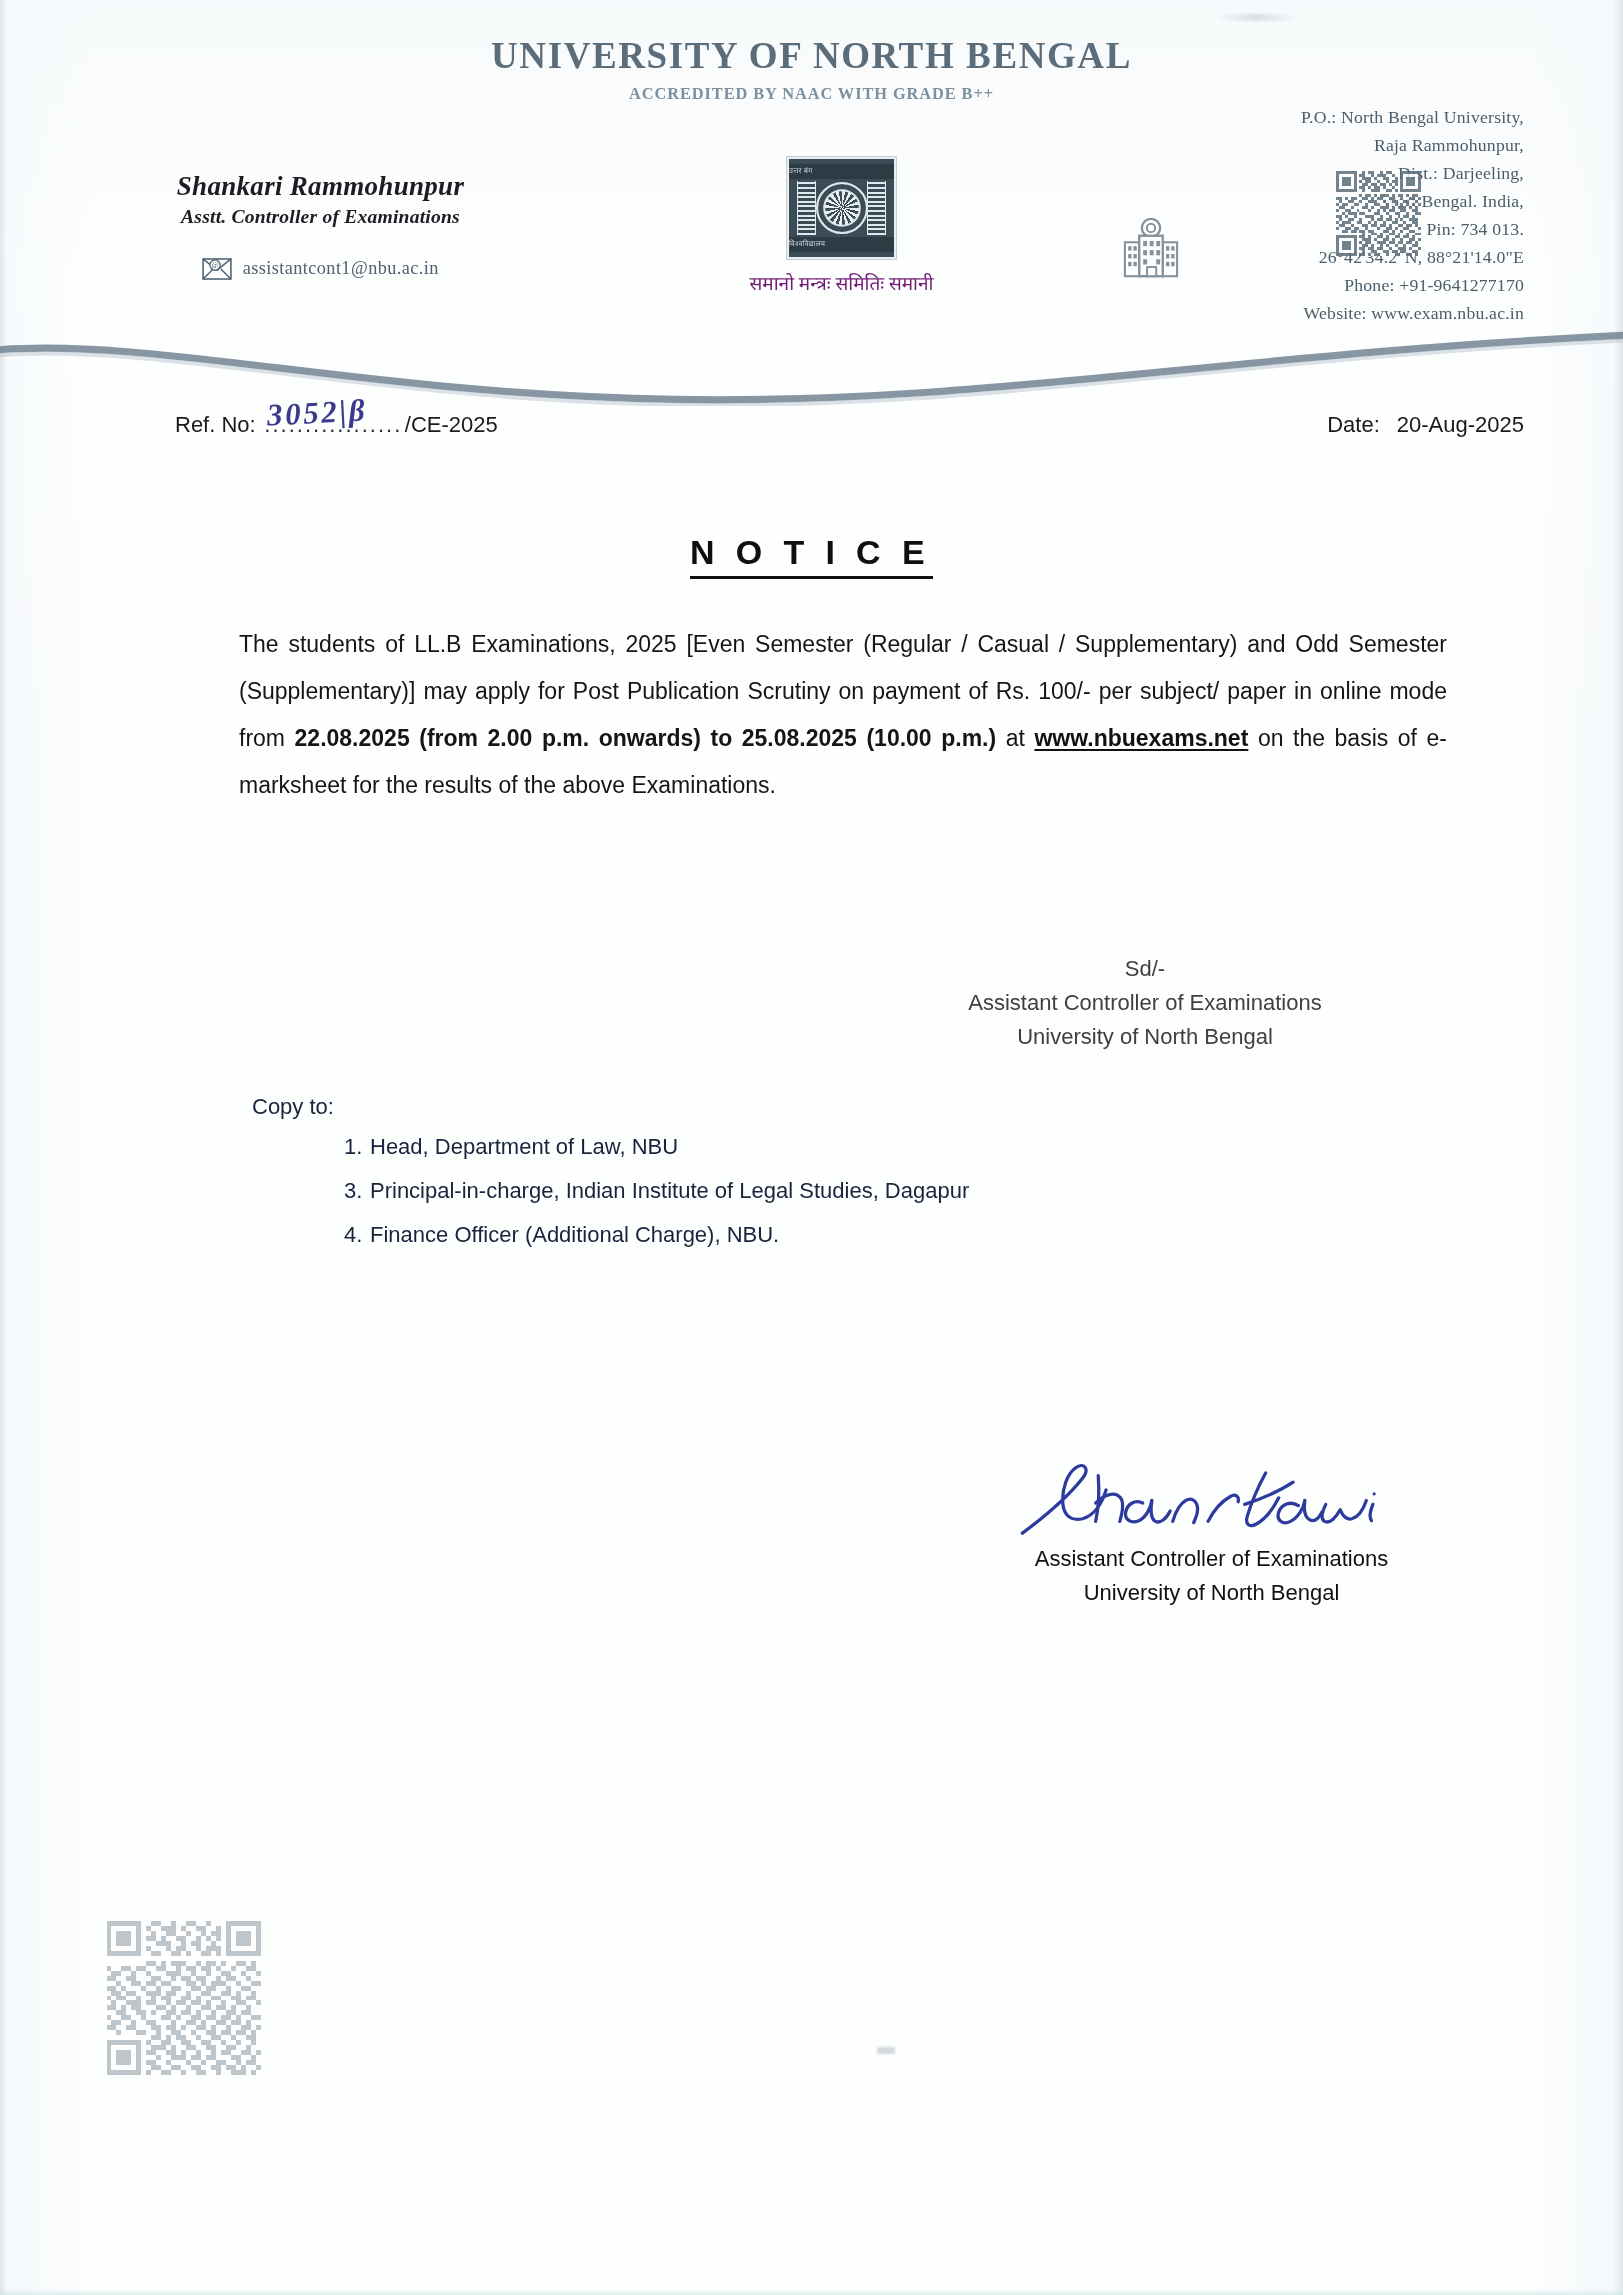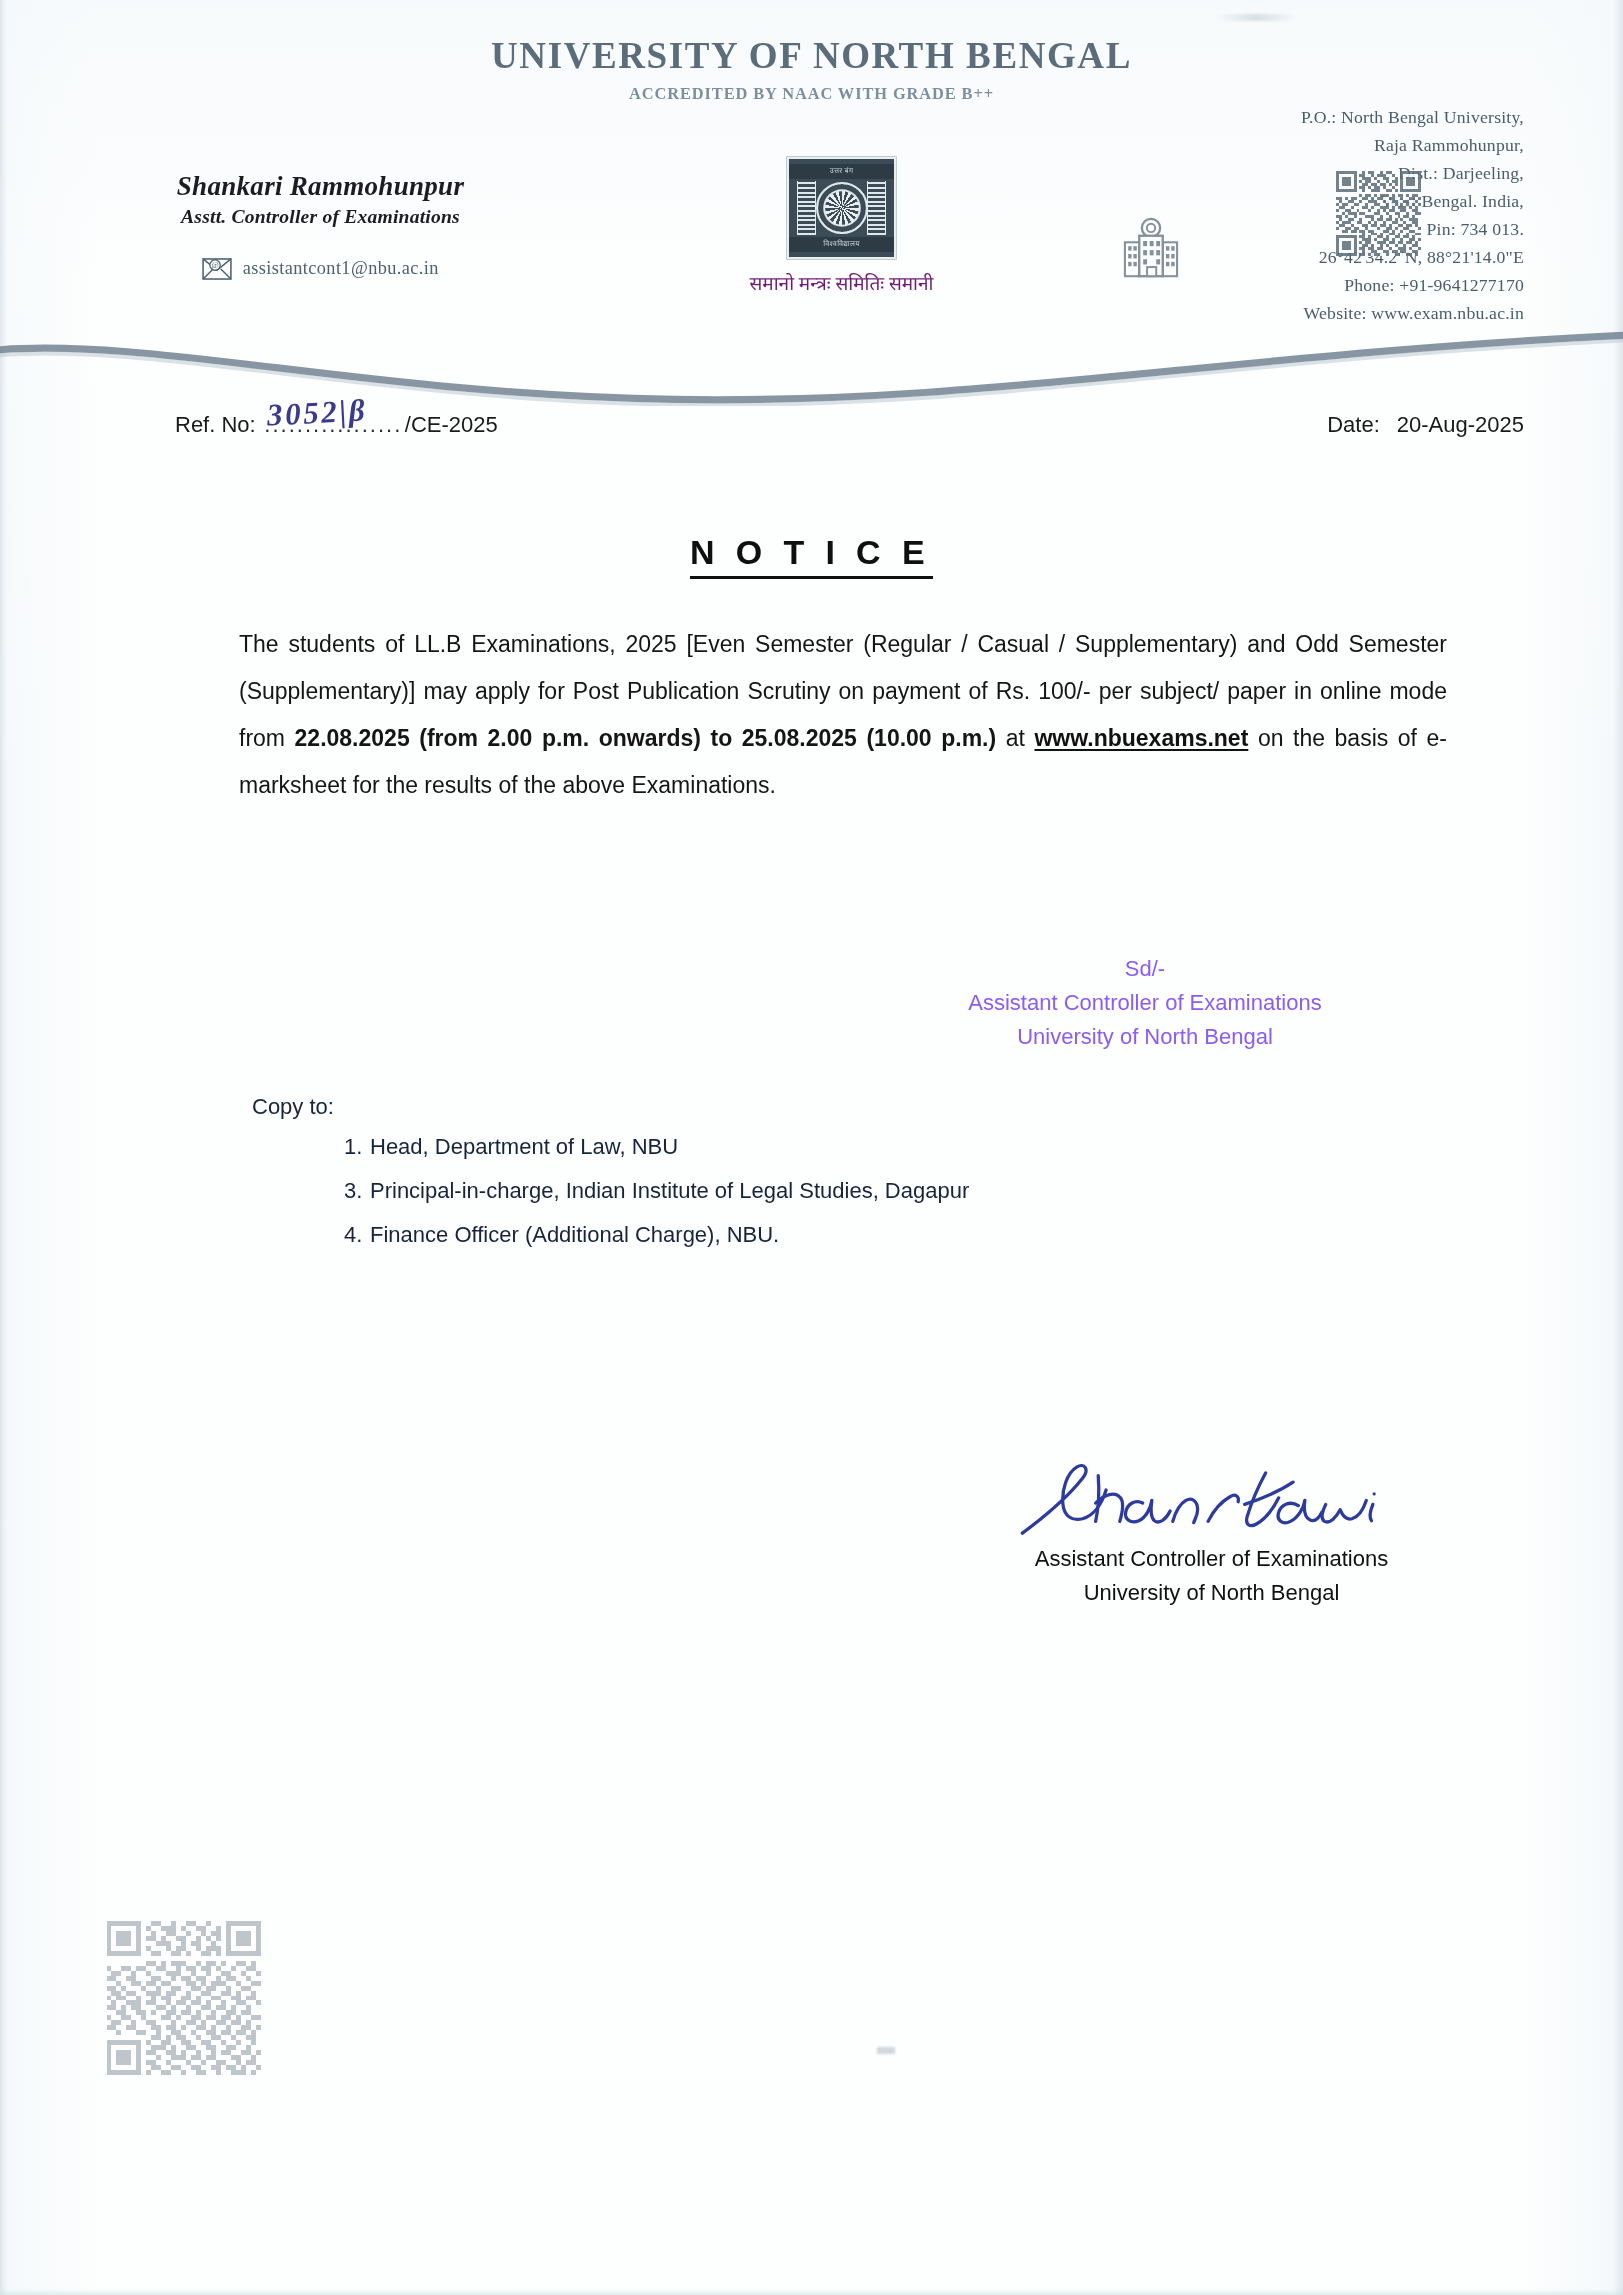--- a/index.html
+++ b/index.html
@@ -150,21 +150,21 @@
     height: 14.4px;
     background: #2d3b44;
   }
   .emblem .band.t { top: 5.2px; }
   .emblem .band.b { bottom: 5.2px; }
   .emblem .band span {
     display: block;
     font-family: "Liberation Serif", serif;
     font-size: 7.2px;
     color: #cfdae1;
-    text-align: center;
+    text-align: left;
     line-height: 14.4px;
     letter-spacing: 0.3px;
   }
   .emblem .rosette {
     position: absolute;
     left: 50%; top: 50%;
     transform: translate(-50%, -50%);
     width: 48px; height: 48px;
     border-radius: 50%;
     border: 2px solid #dfe8ed;
@@ -315,21 +315,21 @@
 
   
   .sign1 {
     position: absolute;
     left: 844px;
     width: 602px;
     top: 952px;
     text-align: center;
     font-size: 22px;
     line-height: 34px;
-    color: #8b5cf6;
+    color: #404040;
   }
 
   
   .copyto {
     position: absolute;
     left: 252px;
     top: 1094px;
     font-size: 22px;
     color: #18243b;
   }

